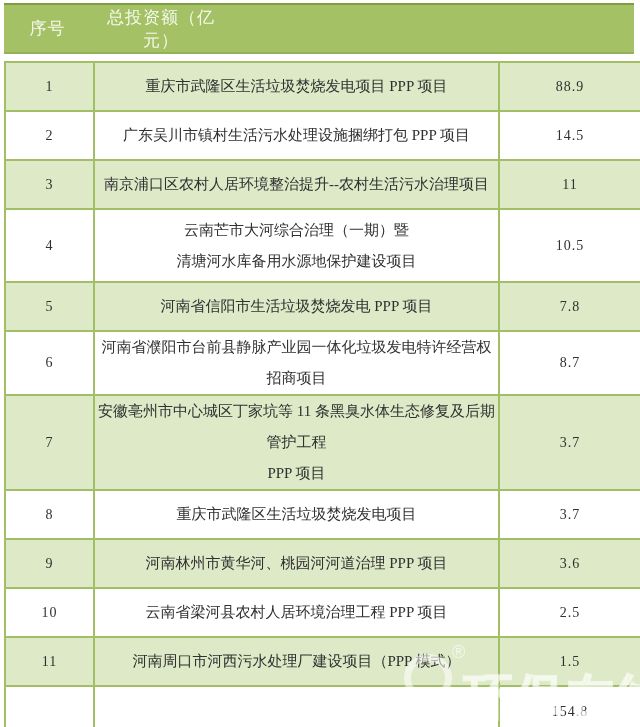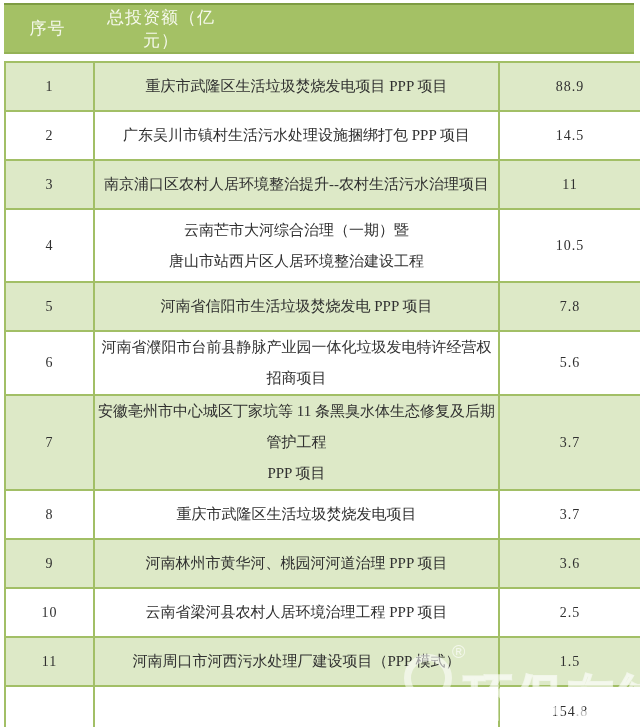--- a/index.html
+++ b/index.html
@@ -128,32 +128,32 @@
       <td class="val">14.5</td>
     </tr>
     <tr>
       <td class="seq">3</td>
       <td class="name">南京浦口区农村人居环境整治提升--农村生活污水治理项目</td>
       <td class="val">11</td>
     </tr>
     <tr class="tall">
       <td class="seq">4</td>
       <td class="name">云南芒市大河综合治理（一期）暨
-唐山市站西片区人居环境整治建设工程</td>
+清塘河水库备用水源地保护建设项目</td>
       <td class="val">10.5</td>
     </tr>
     <tr>
       <td class="seq">5</td>
       <td class="name">河南省信阳市生活垃圾焚烧发电 PPP 项目</td>
       <td class="val">7.8</td>
     </tr>
     <tr>
       <td class="seq">6</td>
       <td class="name">河南省濮阳市台前县静脉产业园一体化垃圾发电特许经营权招商项目</td>
-      <td class="val">5.6</td>
+      <td class="val">8.7</td>
     </tr>
     <tr class="tall">
       <td class="seq">7</td>
       <td class="name">安徽亳州市中心城区丁家坑等 11 条黑臭水体生态修复及后期管护工程
 PPP 项目</td>
       <td class="val">3.7</td>
     </tr>
     <tr>
       <td class="seq">8</td>
       <td class="name">重庆市武隆区生活垃圾焚烧发电项目</td>

